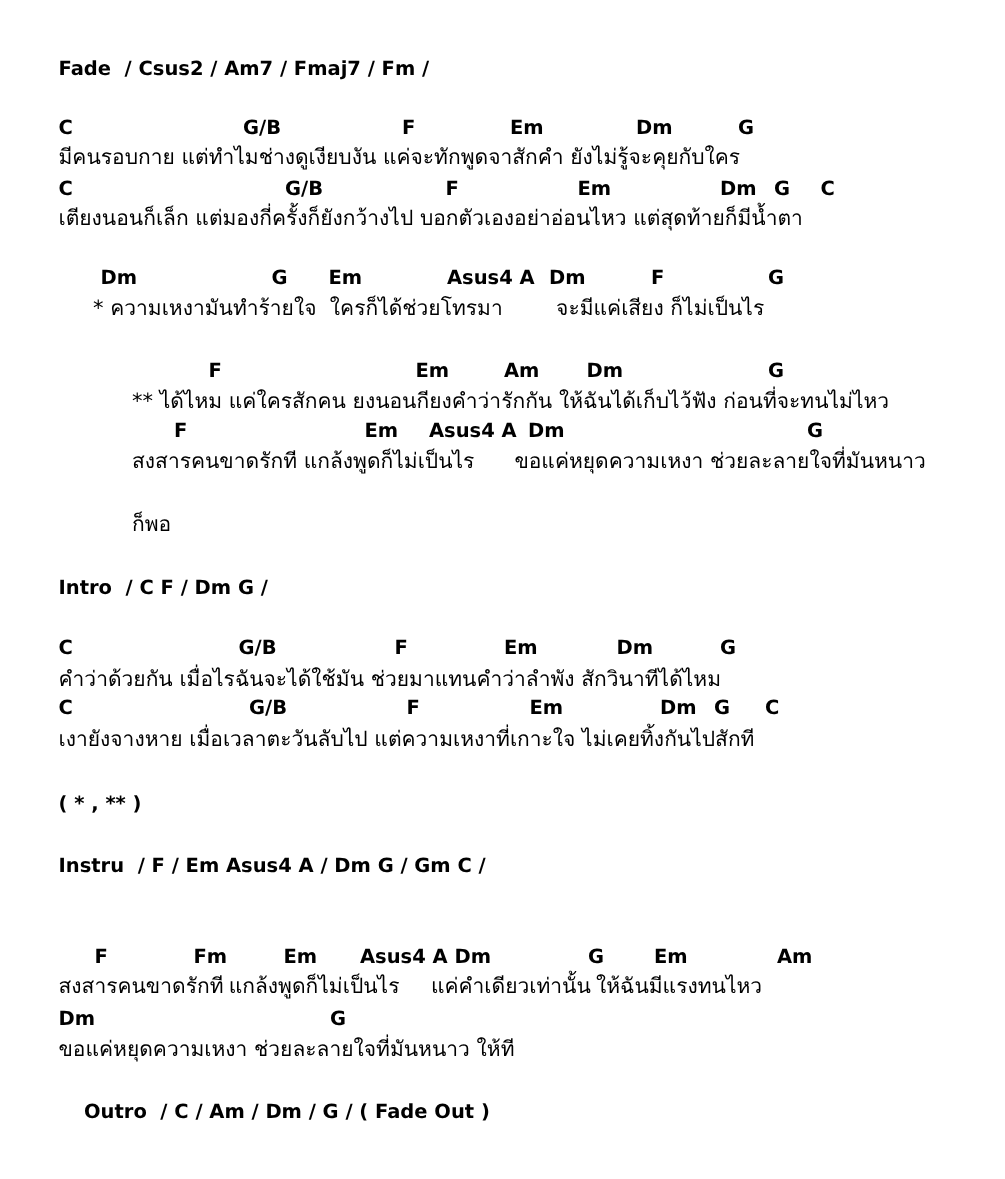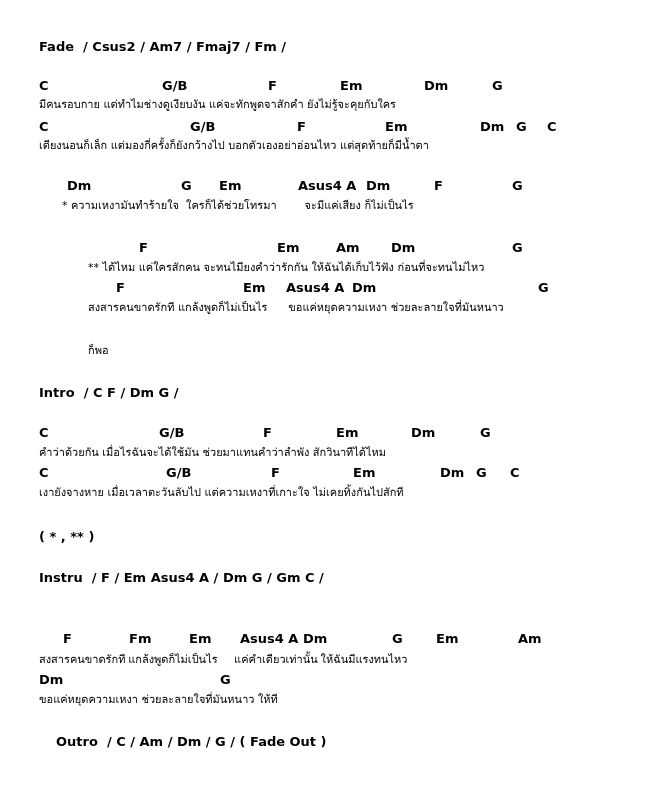--- a/index.html
+++ b/index.html
@@ -26,21 +26,21 @@
       font-size: 13px;
     }
     .chord {
       position: absolute;
       font-weight: bold;
       font-size: 13px;
       line-height: 16px;
       white-space: pre;
     }
     .lyric {
-      font-size: 11px;
+      font-size: 14px;
     }
   </style>
 </head>
 <body>
 
 <div>
 
   <div class="line heading" style="left:39px; top:39px;">Fade  / Csus2 / Am7 / Fmaj7 / Fm /</div>
 
   <div>
@@ -80,32 +80,32 @@
   </div>
 
   <div>
     <div style="position:absolute; top:240px; left:0; width:670px; height:16px;">
       <span class="chord" style="left:139px">F</span>
       <span class="chord" style="left:277px">Em</span>
       <span class="chord" style="left:336px">Am</span>
       <span class="chord" style="left:391px">Dm</span>
       <span class="chord" style="left:512px">G</span>
     </div>
-    <div class="line lyric" style="left:88px; top:260px;">** ได้ไหม แค่ใครสักคน จะทนไมียงคำว่ารักกัน ให้ฉันได้เก็บไว้ฟัง ก่อนที่จะทนไม่ไหว</div>
+    <div class="line lyric" style="left:88px; top:260px;">** ได้ไหม แค่ใครสักคน ยงนอนกียงคำว่ารักกัน ให้ฉันได้เก็บไว้ฟัง ก่อนที่จะทนไม่ไหว</div>
 
     <div style="position:absolute; top:280px; left:0; width:670px; height:16px;">
       <span class="chord" style="left:116px">F</span>
       <span class="chord" style="left:243px">Em</span>
       <span class="chord" style="left:286px">Asus4 A</span>
       <span class="chord" style="left:352px">Dm</span>
       <span class="chord" style="left:538px">G</span>
     </div>
     <div class="line lyric" style="left:88px; top:300px;">สงสารคนขาดรักที แกล้งพูดก็ไม่เป็นไร      ขอแค่หยุดความเหงา ช่วยละลายใจที่มันหนาว</div>
 
-    <div class="line lyric" style="left:88px; top:343px;">ก็พอ</div>
+    <div class="line lyric" style="left:88px; top:343px;font-family:Liberation Serif, serif;">ก็พอ</div>
   </div>
 
   <div class="line heading" style="left:39px; top:385px;">Intro  / C F / Dm G /</div>
 
   <div>
     <div style="position:absolute; top:425px; left:0; width:670px; height:16px;">
       <span class="chord" style="left:39px">C</span>
       <span class="chord" style="left:159px">G/B</span>
       <span class="chord" style="left:263px">F</span>
       <span class="chord" style="left:336px">Em</span>

